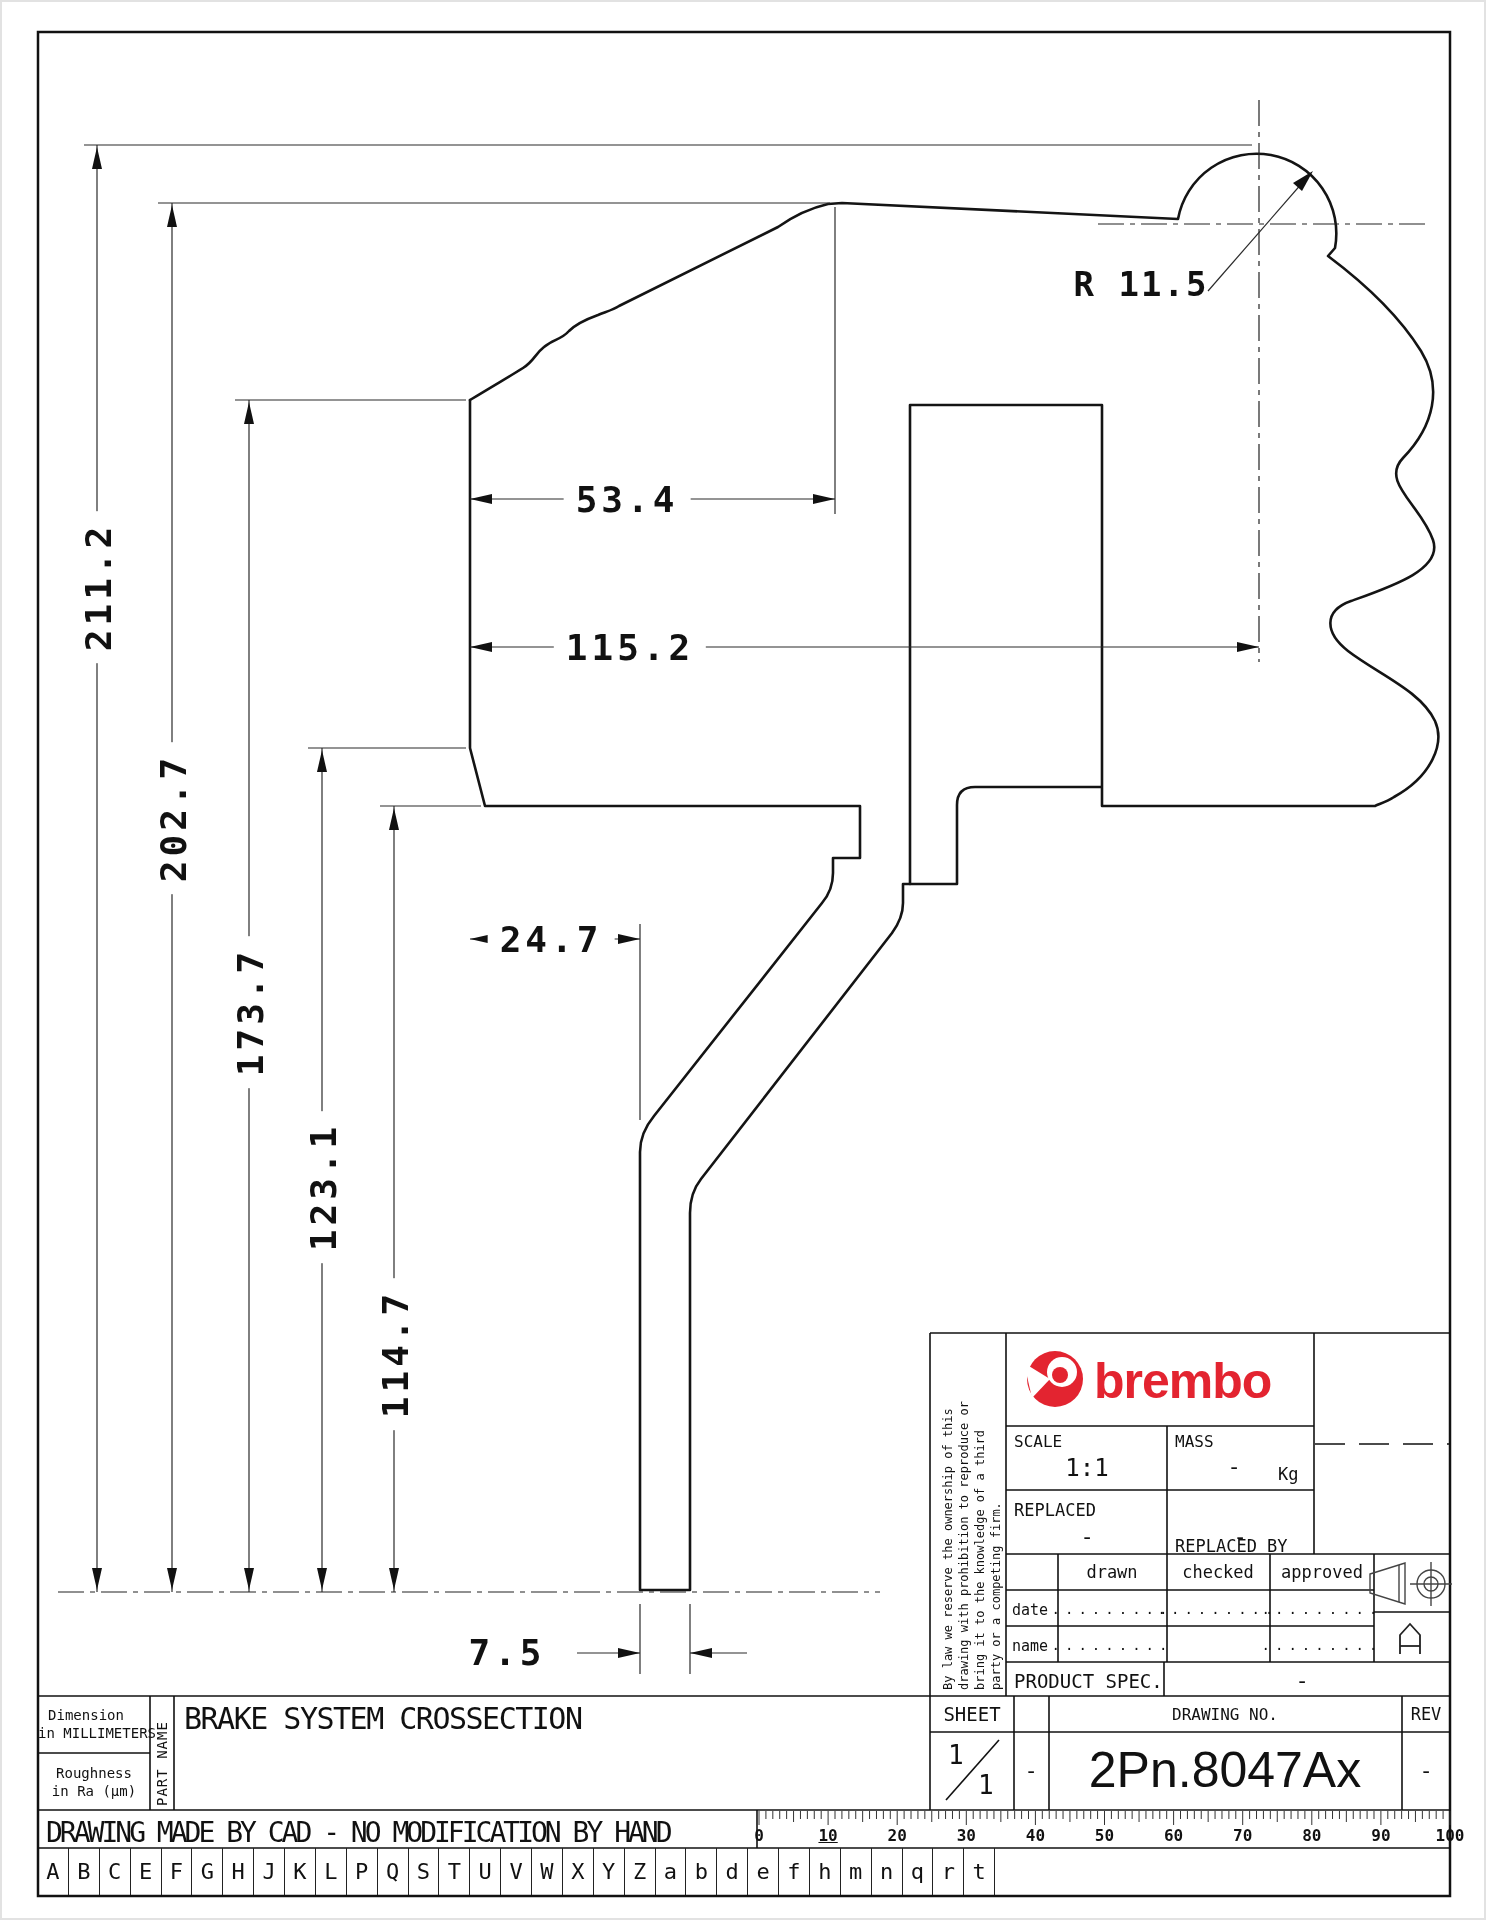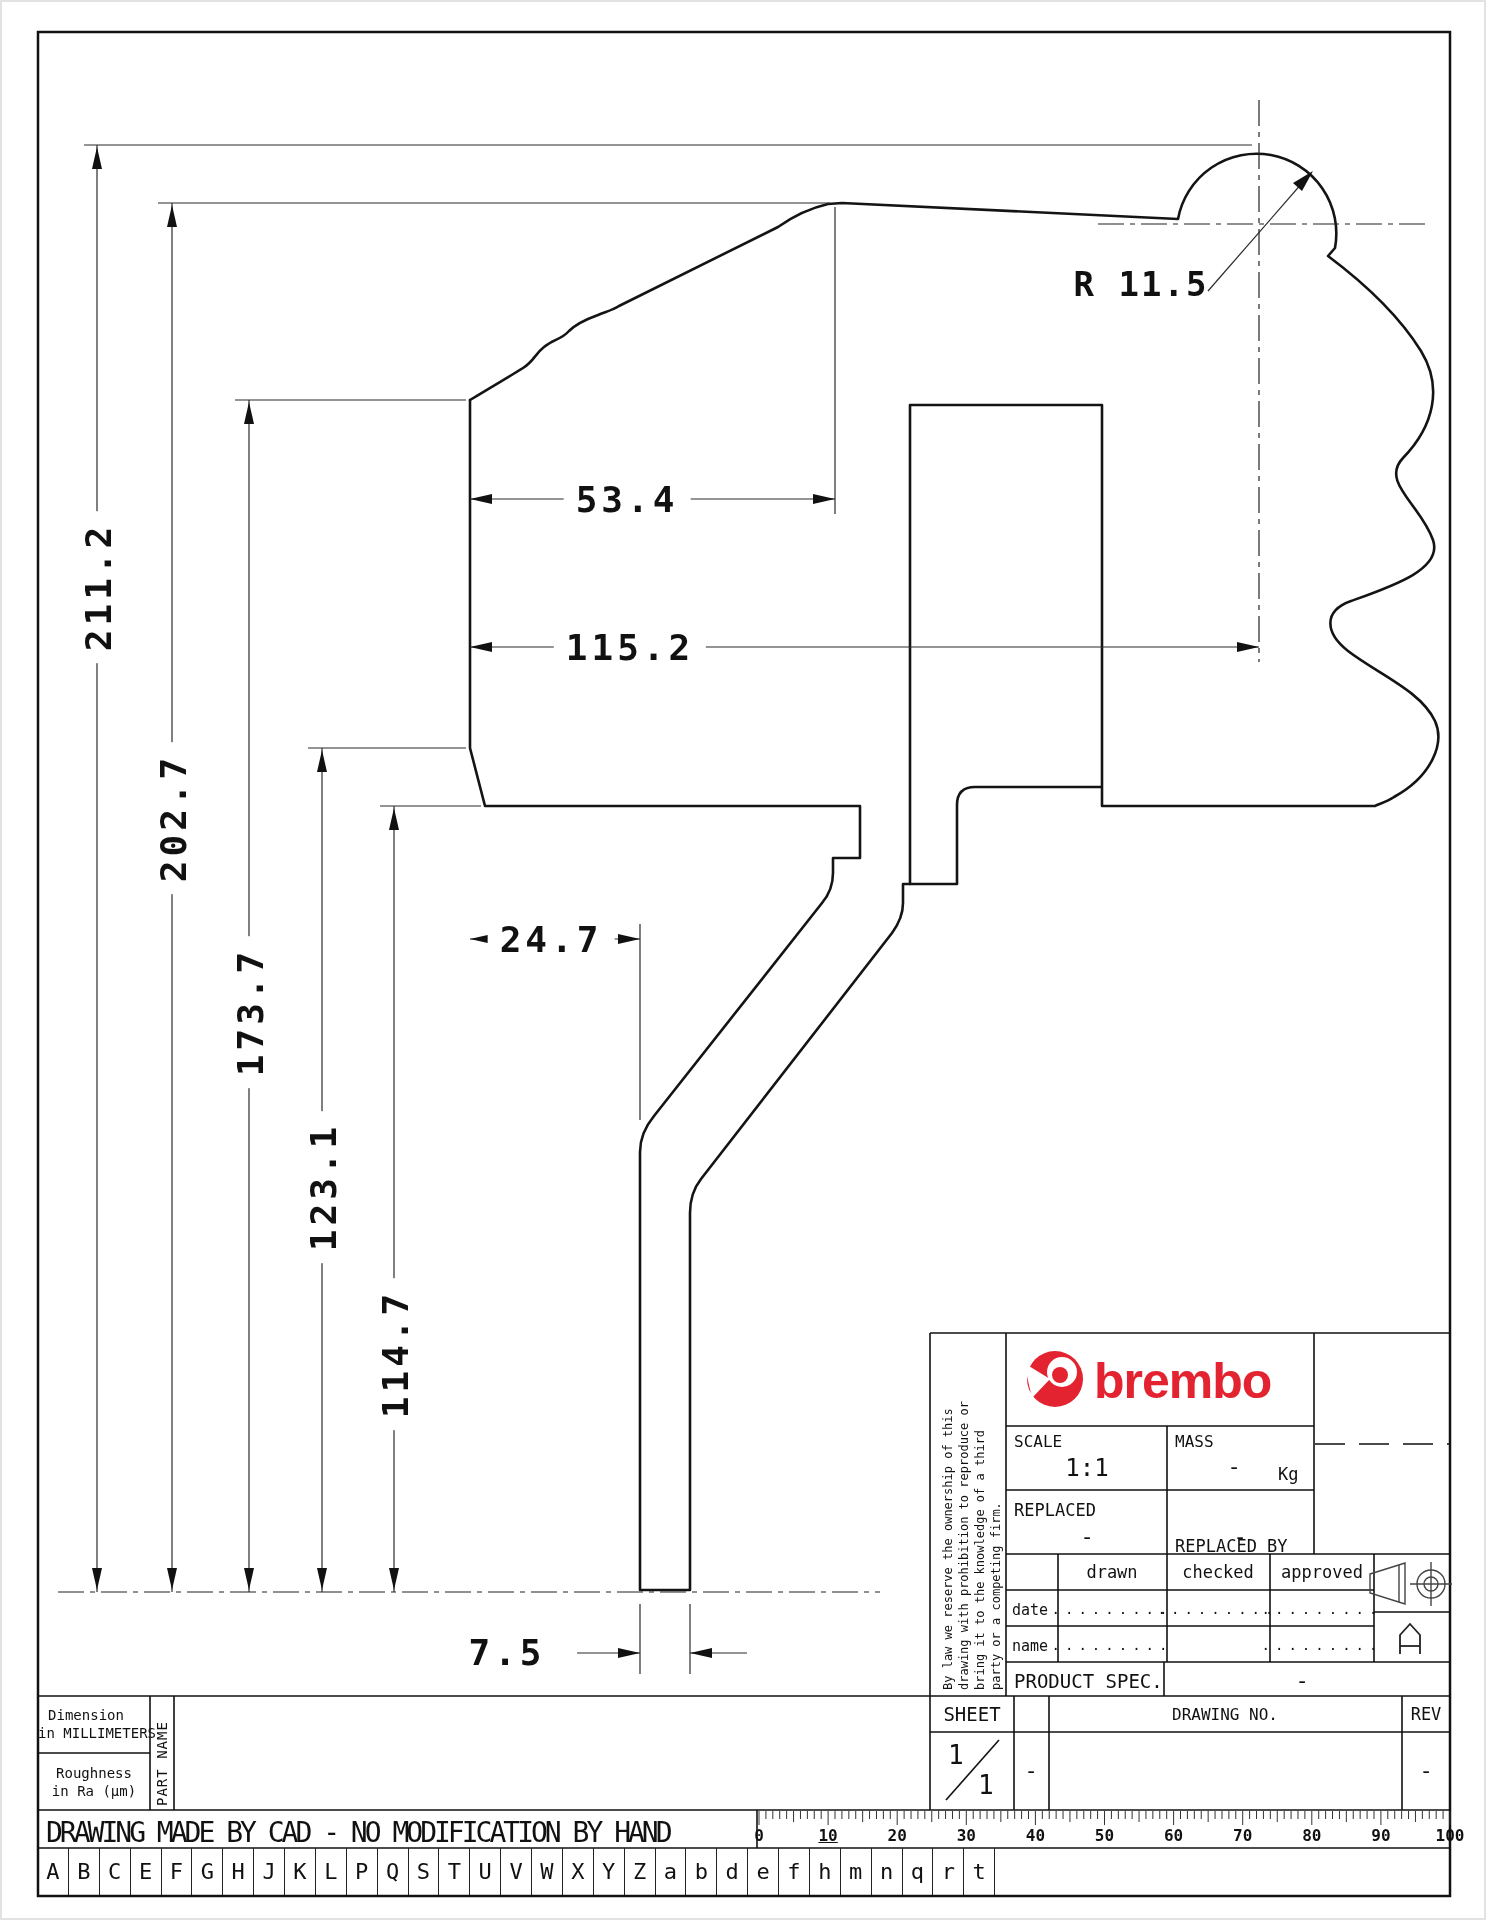--- a/index.html
+++ b/index.html
@@ -340,31 +340,33 @@
   <div class="txt tb-med" style="left:1012px;top:1668px;">PRODUCT SPEC.</div>
   <div class="txt tb-val center" style="left:1300px;top:1678px;">-</div>
 
   <div class="txt tb-med center" style="left:970px;top:1712px;">SHEET</div>
   <div class="txt center" style="left:1223px;top:1712px;font-size:16px;">DRAWING NO.</div>
   <div class="txt center" style="left:1424px;top:1712px;font-size:17px;">REV</div>
 
   <div class="txt" style="left:946px;top:1738px;font-size:26px;">1</div>
   <div class="txt" style="left:976px;top:1768px;font-size:26px;">1</div>
   <div class="txt tb-val center" style="left:1029px;top:1768px;">-</div>
+  <div class="txt dwgno" style="left:1223px;top:1768px;">2Pn.8047Ax</div>
   <div class="txt tb-val center" style="left:1424px;top:1768px;">-</div>
 
   <div class="txt note" style="left:36px;top:1704px;width:96px;">
     <div>Dimension</div>
     <div>in MILLIMETERS</div>
   </div>
   <div class="txt note" style="left:36px;top:1762px;width:112px;">
     <div>Roughness</div>
     <div>in Ra (μm)</div>
   </div>
   <div class="txt rot" style="left:152px;top:1804px;width:108px;font-size:14px;letter-spacing:1px;">PART NAME</div>
+  <div class="txt partname" style="left:182px;top:1699px;">BRAKE SYSTEM CROSSECTION</div>
   <div class="txt cadnote" style="left:44px;top:1814px;">DRAWING MADE BY CAD - NO MODIFICATION BY HAND</div>
 
   <div class="letters-row">
       <span>A</span>
       <span>B</span>
       <span>C</span>
       <span>E</span>
       <span>F</span>
       <span>G</span>
       <span>H</span>

